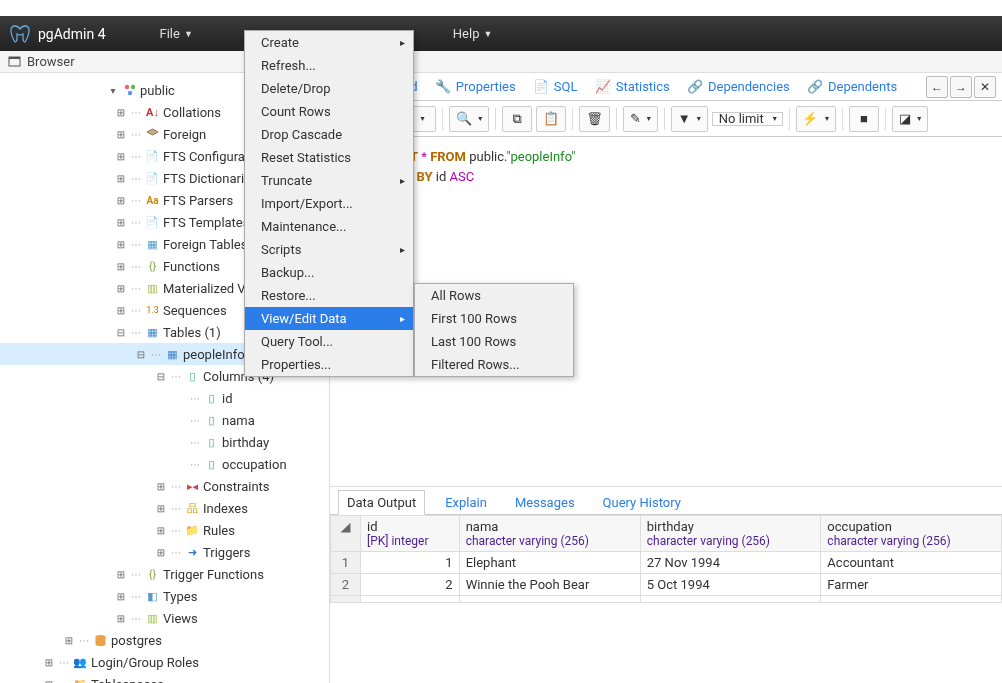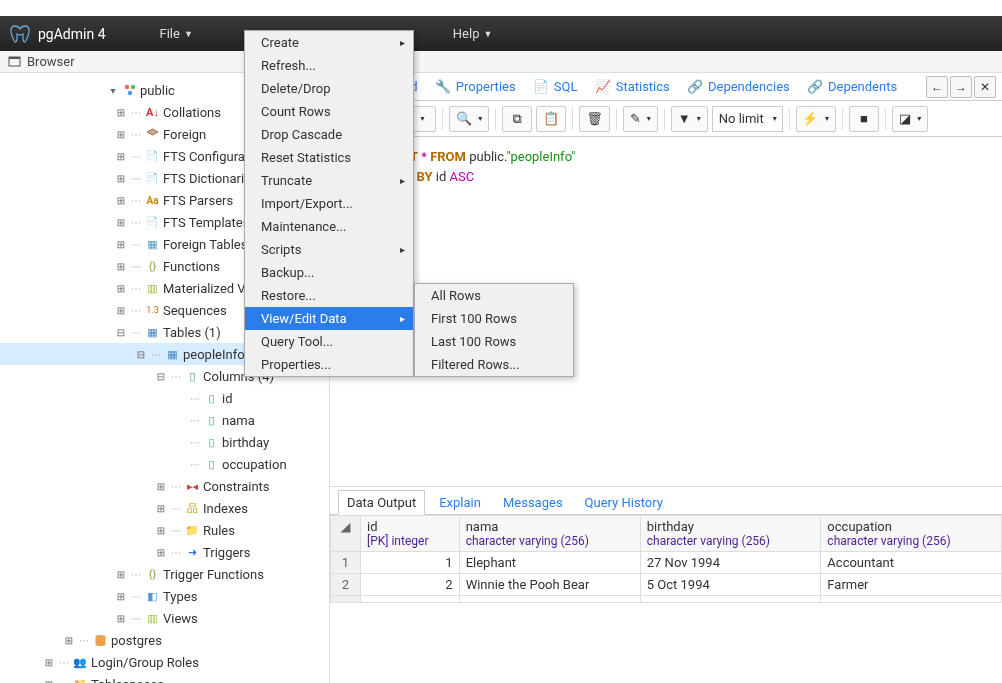--- a/index.html
+++ b/index.html
@@ -36,32 +36,32 @@
 .tabs { height:28px; border-bottom:1px solid #ccc; display:flex; align-items:center; padding:0 6px; gap:18px; font-size:13px; position:relative; }
 .tab-link { color:#2b7de9; cursor:pointer; display:flex; align-items:center; gap:4px; }
 .tabs .right-btns { margin-left:auto; display:flex; gap:2px; }
 .sqbtn { width:22px; height:22px; border:1px solid #bbb; background:#f7f7f7; display:flex; align-items:center; justify-content:center; font-size:12px; cursor:pointer; border-radius:2px; }
 
 
 .toolbar { height:36px; border-bottom:1px solid #ccc; display:flex; align-items:center; padding:0 6px; gap:4px; }
 .tbtn { height:26px; min-width:30px; border:1px solid #ccc; background:#fafafa; display:flex; align-items:center; justify-content:center; font-size:13px; cursor:pointer; border-radius:2px; padding:0 6px; gap:3px; }
 .tbtn.split::after { content:"▾"; font-size:8px; margin-left:3px; }
 .sep { width:1px; height:22px; background:#ddd; margin:0 2px; }
-.limitsel { height:26px; border:1px solid #ccc; padding:0 18px 0 6px; font-size:13px; display:flex; align-items:center; position:relative; }
+.limitsel { height:14px; border:1px solid #ccc; padding:0 18px 0 6px; font-size:13px; display:flex; align-items:center; position:relative; }
 .limitsel::after { content:"▾"; font-size:8px; position:absolute; right:5px; }
 
 
 .sqlpane { flex:0 0 auto; padding:10px 8px 10px 6px; font-family:Menlo,Consolas,monospace; font-size:13px; line-height:20px; background:#fff; border-bottom:1px solid #ddd; height:350px; }
 .gut { display:inline-block; width:28px; color:#999; text-align:right; margin-right:8px; }
 .kw { color:#b36b00; font-weight:bold; }
 .op { color:#b000af; }
 .str { color:#1a8f1a; }
 
 
-.rtabs { height:28px; display:flex; align-items:flex-end; padding:0 8px; gap:6px; font-size:13px; border-bottom:1px solid #ccc; }
+.rtabs { height:28px; display:flex; align-items:flex-end; padding:0 8px; gap:12px; font-size:13px; border-bottom:1px solid #ccc; }
 .rtab { padding:4px 8px; color:#2b7de9; cursor:pointer; }
 .rtab.active { color:#333; border:1px solid #ccc; border-bottom:1px solid #fff; background:#fff; position:relative; top:1px; }
 
 
 .datagrid { flex:1; overflow:auto; }
 table.dg { border-collapse:collapse; width:100%; font-size:13px; }
 table.dg th, table.dg td { border:1px solid #ddd; padding:3px 6px; text-align:left; vertical-align:top; }
 table.dg th { background:#f7f7f7; font-weight:normal; }
 table.dg .rownum { background:#f0f0f0; text-align:center; width:30px; color:#666; }
 .colname { color:#333; }

